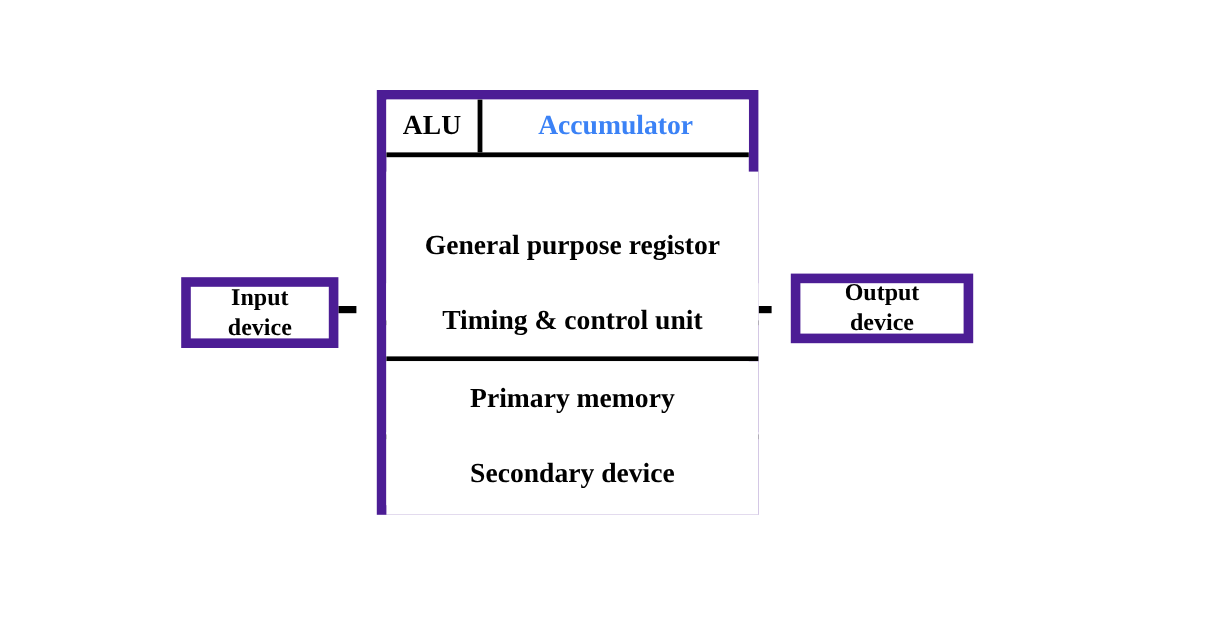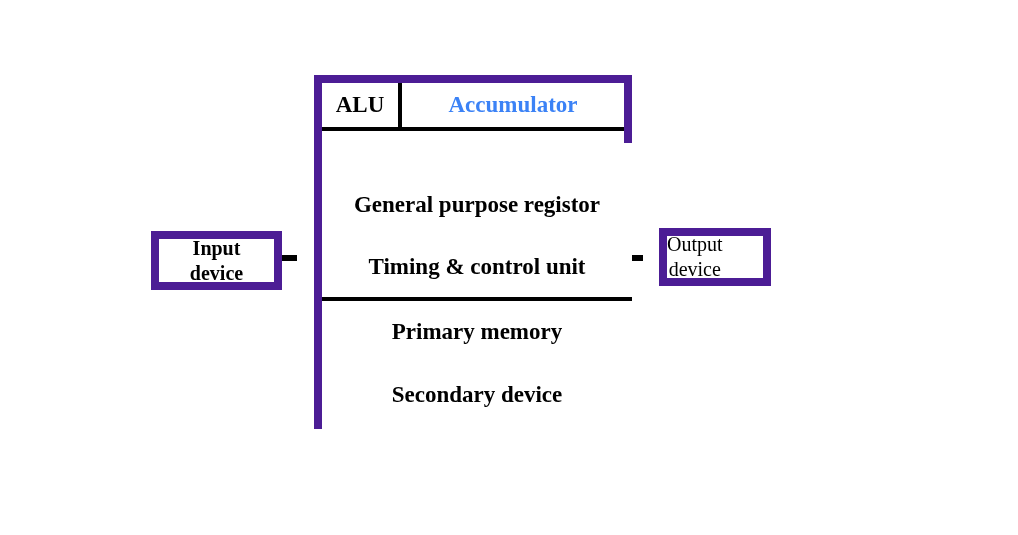--- a/index.html
+++ b/index.html
@@ -137,26 +137,27 @@
     text-align: center;
     font-weight: bold;
     font-size: 20px;
     color: #000000;
     line-height: 1.25;
   }
 
   #output-box {
     left: 640px;
     top: 228px;
-    width: 112px;
+    width: 152px;
     height: 58px;
     display: flex;
     align-items: center;
+    justify-content: center;
     text-align: center;
-    font-weight: normal;
+    font-weight: bold;
     font-size: 20px;
     color: #000000;
     line-height: 1.25;
   }
 
   
   .connector {
     position: absolute;
     background: #000000;
   }

